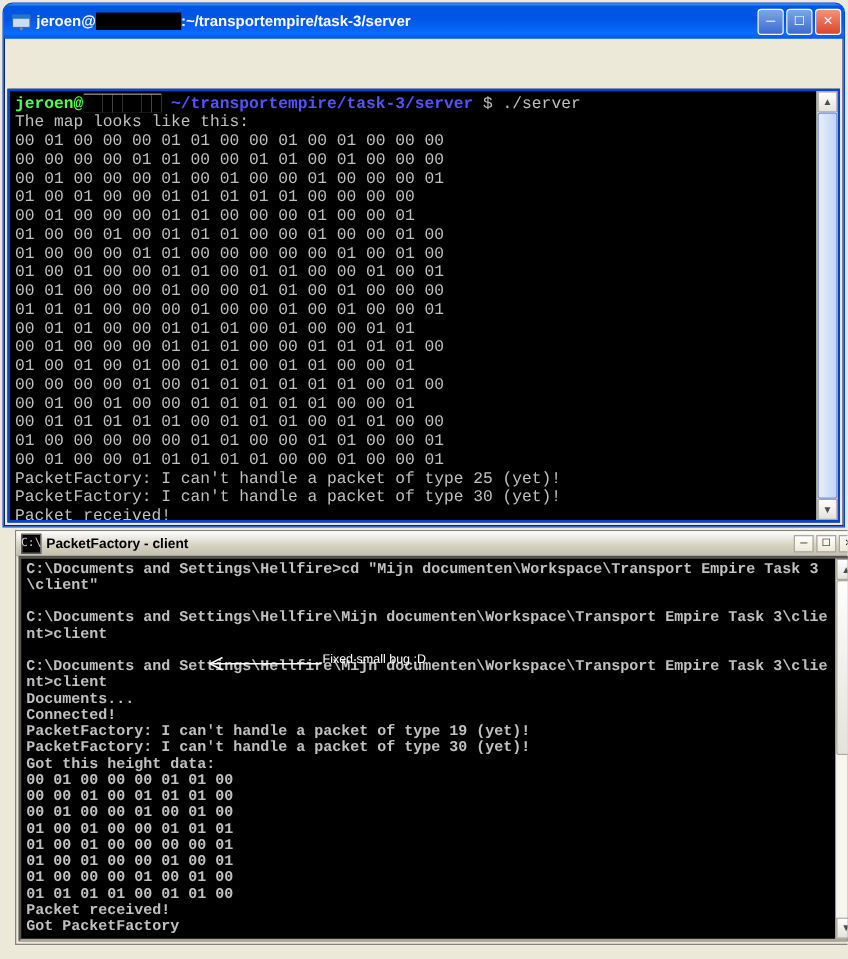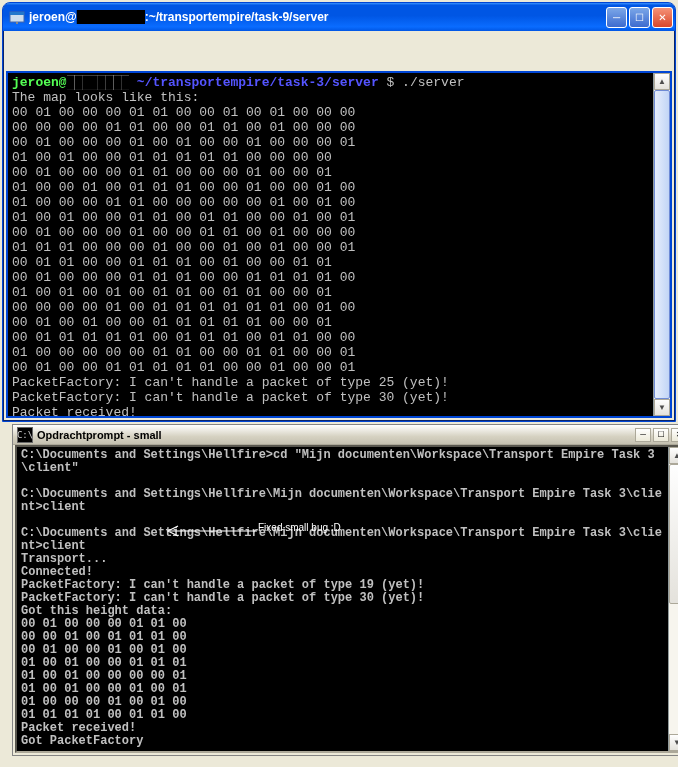--- a/index.html
+++ b/index.html
@@ -192,21 +192,21 @@
 
 <div class="putty-window">
   <div class="putty-titlebar">
     <span class="putty-icon">
       <svg width="16" height="16" viewBox="0 0 16 16">
           <rect x="1" y="3" width="14" height="10" fill="#cde" stroke="#46a" stroke-width="1"></rect>
           <rect x="1" y="3" width="14" height="3" fill="#27c"></rect>
           <rect x="7" y="13" width="2" height="2" fill="#888"></rect>
         </svg>
     </span>
-    <span class="putty-title"><span>jeroen@</span><span style="background:#000;color:#000">████████</span><span>:~/transportempire/task-9/server</span></span>
+    <span class="putty-title"><span>jeroen@</span><span style="background:#000;color:#000">████████</span><span>:~/transportempire/task-3/server</span></span>
     <div class="xp-btn">
         <span>─</span>
       </div>
     <div class="xp-btn">
         <span>☐</span>
       </div>
     <div class="xp-btn close">
         <span>✕</span>
       </div>
   </div>
@@ -247,38 +247,38 @@
       <div class="sb-btn">
           <span>▼</span>
         </div>
     </div>
   </div>
 </div>
 
 <div class="cmd-window">
   <div class="cmd-titlebar">
     <span class="cmd-icon">C:\</span>
-    <span class="cmd-title">Opdrachtprompt - small</span>
+    <span class="cmd-title">PacketFactory - client</span>
     <div class="cmd-btn">
         <span>─</span>
       </div>
     <div class="cmd-btn">
         <span>☐</span>
       </div>
     <div class="cmd-btn">
         <span>✕</span>
       </div>
   </div>
   <div class="cmd-client">
     <div class="terminal2"><span>C:\Documents and Settings\Hellfire&gt;cd "Mijn documenten\Workspace\Transport Empire Task 3\client"</span>
 
 <span>C:\Documents and Settings\Hellfire\Mijn documenten\Workspace\Transport Empire Task 3\client&gt;client</span>
 
 <span>C:\Documents and Settings\Hellfire\Mijn documenten\Workspace\Transport Empire Task 3\client&gt;client</span>
-<span>Transport...</span>
+<span>Documents...</span>
 <span>Connected!</span>
 <span>PacketFactory: I can't handle a packet of type 19 (yet)!</span>
 <span>PacketFactory: I can't handle a packet of type 30 (yet)!</span>
 <span>Got this height data:</span>
 <span>00 01 00 00 00 01 01 00
 00 00 01 00 01 01 01 00
 00 01 00 00 01 00 01 00
 01 00 01 00 00 01 01 01
 01 00 01 00 00 00 00 01
 01 00 01 00 00 01 00 01

